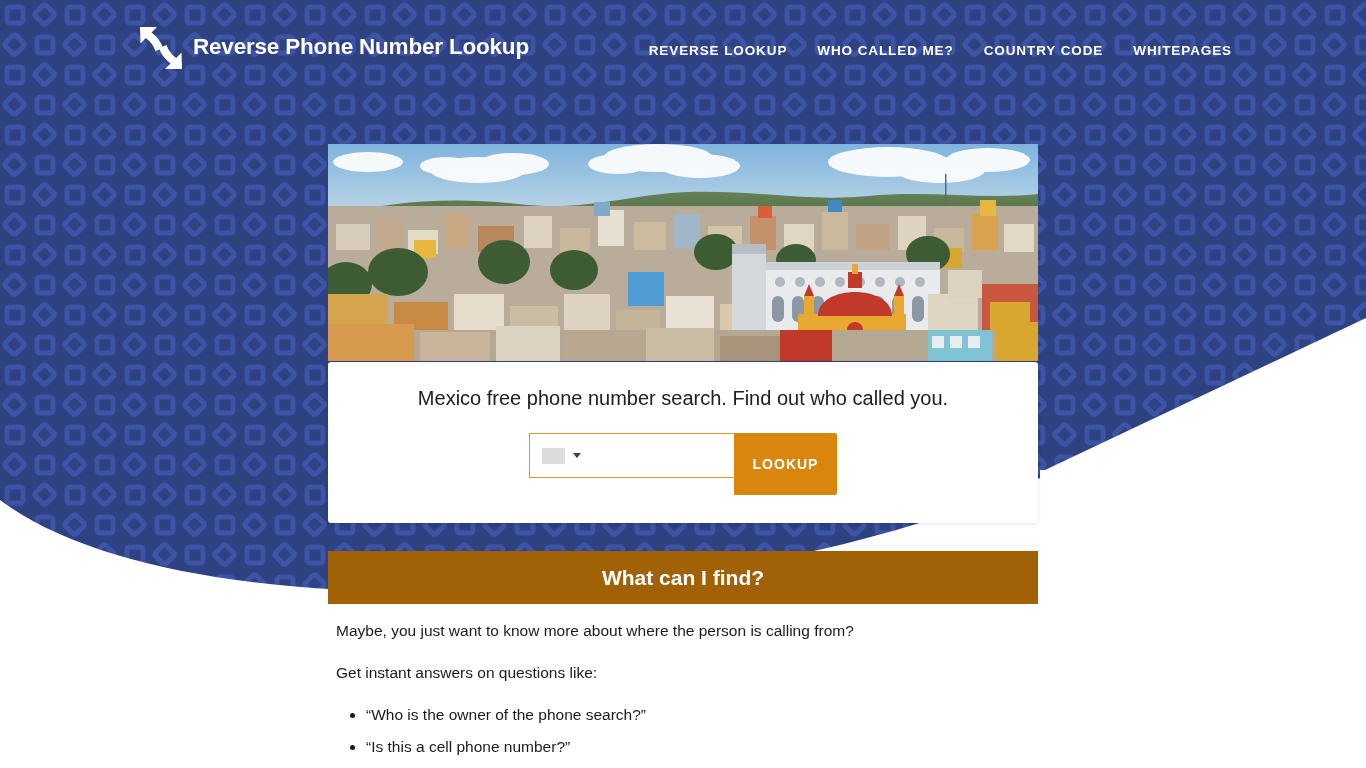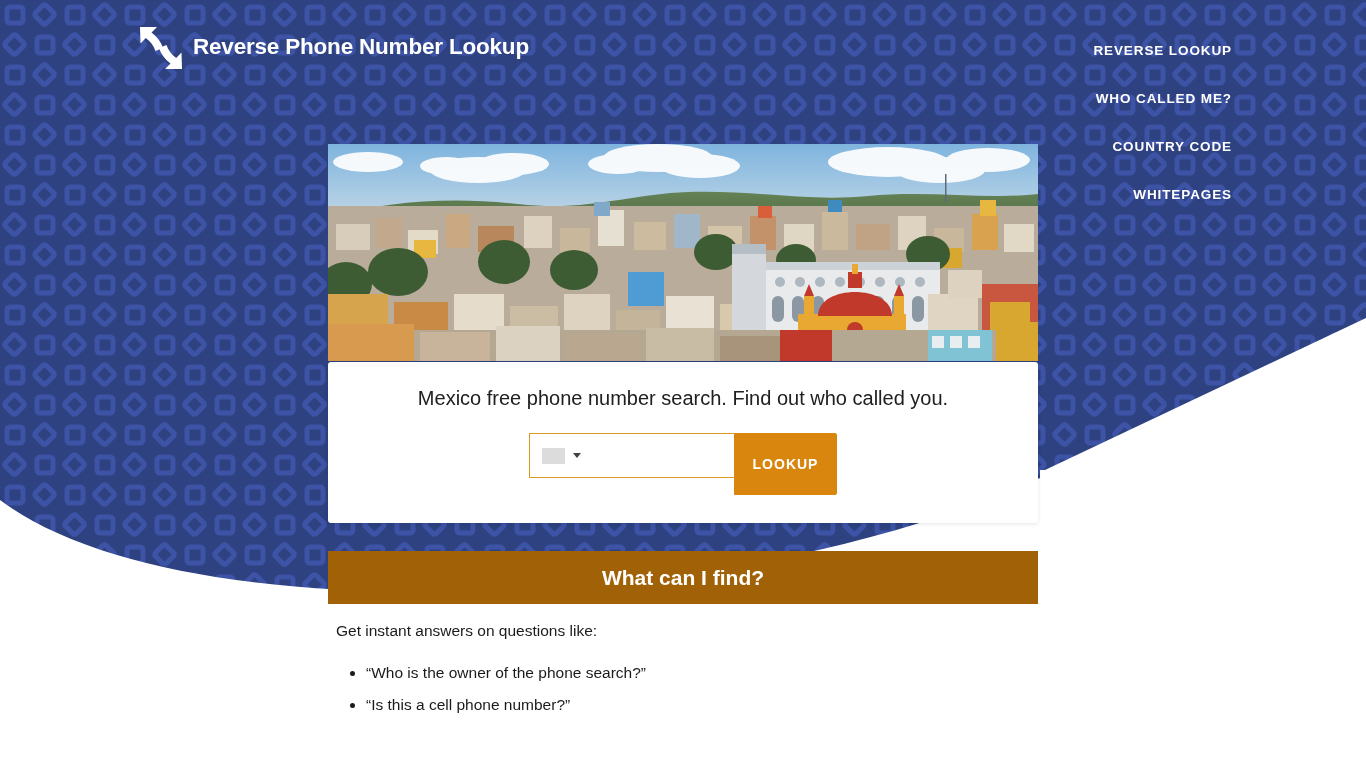--- a/index.html
+++ b/index.html
@@ -66,23 +66,22 @@
     white-space: nowrap;
     line-height: 1;
     padding-bottom: 2px;
   }
 
   .main-nav {
     position: absolute;
     right: 134px;
     top: 34px;
     display: flex;
-    align-items: flex-end;
+    align-items: flex-start;
     gap: 30px;
-    flex-direction: column;
   }
   .nav-link {
     color: #ffffff;
     font-size: 13.5px;
     font-weight: bold;
     letter-spacing: 0.9px;
     text-decoration: none;
     text-transform: uppercase;
     white-space: nowrap;
     line-height: 18px;
@@ -463,20 +462,21 @@
           <span class="caret-down"></span>
           <input class="phone-input" type="text" placeholder="" style="">
         </div>
         <button class="lookup-button" type="submit">LOOKUP</button>
       </form>
     </section>
 
     <h2 class="section-bar">What can I find?</h2>
 
     <div class="section-body">
+      <p>Maybe, you just want to know more about where the person is calling from?</p>
       <p>Get instant answers on questions like:</p>
       <ul class="qa-list">
         <li>“Who is the owner of the phone search?”</li>
         <li>“Is this a cell phone number?”</li>
       </ul>
     </div>
 
   </main>
 
 </div>

